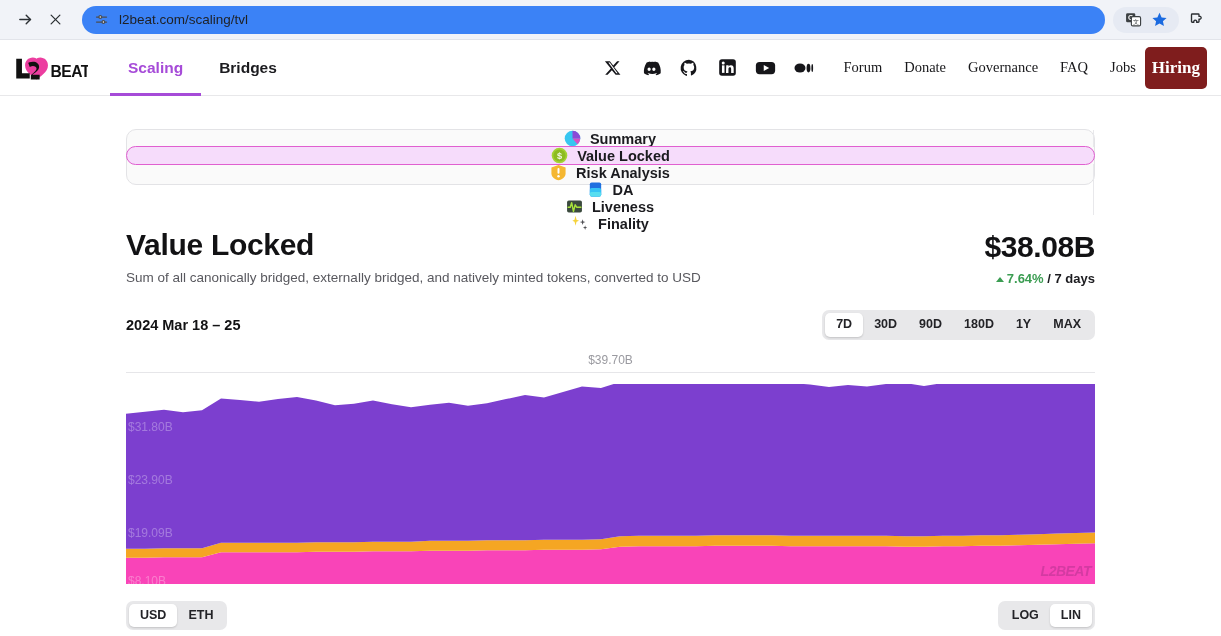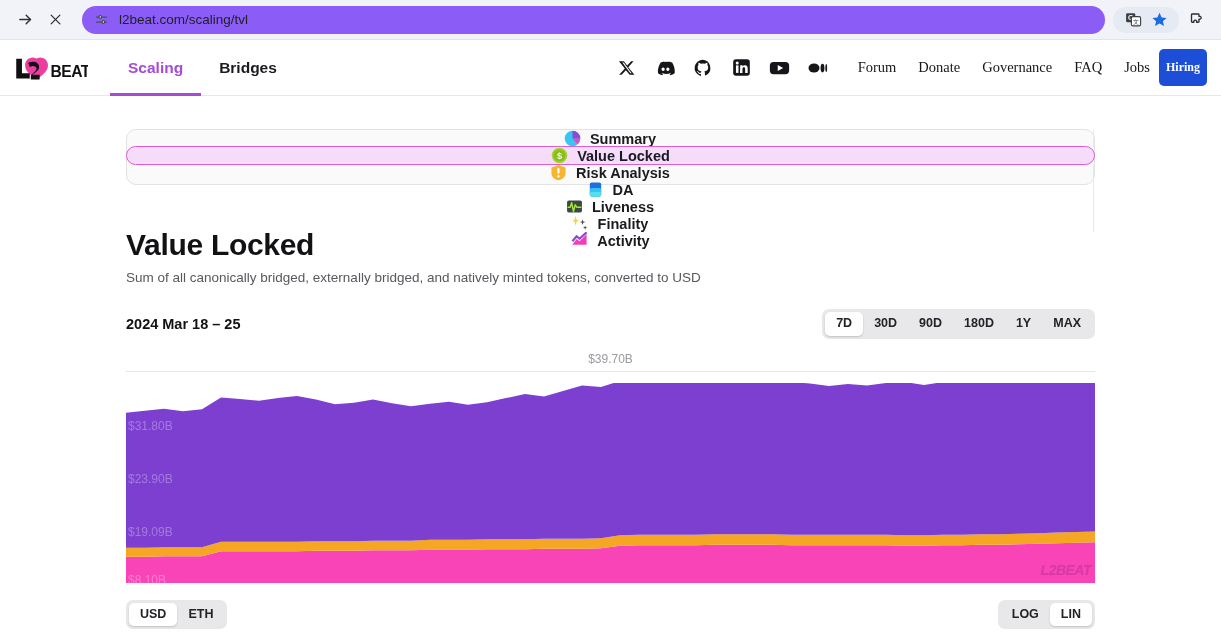--- a/index.html
+++ b/index.html
@@ -20,21 +20,21 @@
   }
   .nav-btn {
     width: 30px; height: 30px;
     display: flex; align-items: center; justify-content: center;
     color: #2b2f33; flex: none;
     border-radius: 50%;
   }
   .nav-btn svg { display: block; }
   .omnibox {
     flex: 1; height: 28px;
-    background: #8b5cf6;
+    background: #3b82f6;
     border-radius: 14px;
     display: flex; align-items: center;
     margin: 0 8px 0 12px;
     padding: 0 12px;
     min-width: 0;
   }
   .omnibox .site-icon { flex: none; margin-right: 10px; display: flex; }
   .omnibox .url {
     font-size: 13.5px; color: #1f2023; white-space: nowrap;
     overflow: hidden; text-overflow: ellipsis;
@@ -71,22 +71,22 @@
     left: 0; right: 0; bottom: 0; height: 3px;
     background: #a64bd8;
   }
   .header-spacer { flex: 1; }
   .socials { display: flex; align-items: center; gap: 17px; margin-right: 30px; }
   .social-icon { width: 21px; height: 21px; display: flex; align-items: center; justify-content: center; color: #16161a; }
   .social-icon svg { display: block; }
   .util-nav { display: flex; align-items: center; gap: 22px; font-family: Liberation Serif, serif; }
   .util-link { font-size: 14.5px; color: #17171a; white-space: nowrap; }
   .hiring-badge {
-    background: #1d4ed8; color: #fff;
-    font-size: 12px; font-weight: 700;
+    background: #7f1d1d; color: #fff;
+    font-size: 17px; font-weight: 700;
     padding: 11px 7px; border-radius: 5px;
     margin-left: -13px;
   }
 
   
   .page { padding: 0 126px; }
 
   
   .tab-strip {
     margin-top: 33px;
@@ -375,35 +375,33 @@
       <span class="tab-emoji">
         <svg class="ti" viewBox="0 0 24 24">
             <path d="M5 1 L6.4 6.6 L10 8 L6.4 9.4 L5 15 L3.6 9.4 L0.5 8 L3.6 6.6 Z" fill="#f5d23a"></path>
             <path d="M15 6 L16 9 L19 10 L16 11 L15 14 L14 11 L11 10 L14 9 Z" fill="#4e4e52"></path>
             <path d="M18.5 14.5 L19.2 17 L21.5 17.8 L19.2 18.6 L18.5 21 L17.8 18.6 L15.5 17.8 L17.8 17 Z" fill="#4e4e52"></path>
           </svg>
       </span>
       <span>Finality</span>
     </div>
 
-    <div class="chart-tab">
-      <span class="tab-emoji">
-        <svg class="ti" viewBox="0 0 24 24">
-            <path d="M2 18 L8 10 L12 13 L22 3 V18 Z" fill="#f03fb4"></path>
-            <polyline points="2,13 8,6 12,9.5 22,0.5" fill="none" stroke="#8b4bd6" stroke-width="3.2" stroke-linejoin="round"></polyline>
-          </svg>
-      </span>
-      <span>Activity</span>
-    </div>
   </div>
 
   <div class="title-row">
     <div class="title-left">
       <h1>Value Locked</h1>
       <div class="subtitle">Sum of all canonically bridged, externally bridged, and natively minted tokens, converted to USD</div>
+    </div>
+    <div class="title-right">
+      <div class="big-value">$38.08B</div>
+      <div class="change-row">
+        <span class="caret-up"></span><span class="change-pos">7.64%</span>
+        <span>/ 7 days</span>
+      </div>
     </div>
   </div>
 
   <div class="range-row">
     <div class="range-label">2024 Mar 18 – 25</div>
     <div class="seg-group">
       <div class="seg-btn active">7D</div>
       <div class="seg-btn">30D</div>
       <div class="seg-btn">90D</div>
       <div class="seg-btn">180D</div>

